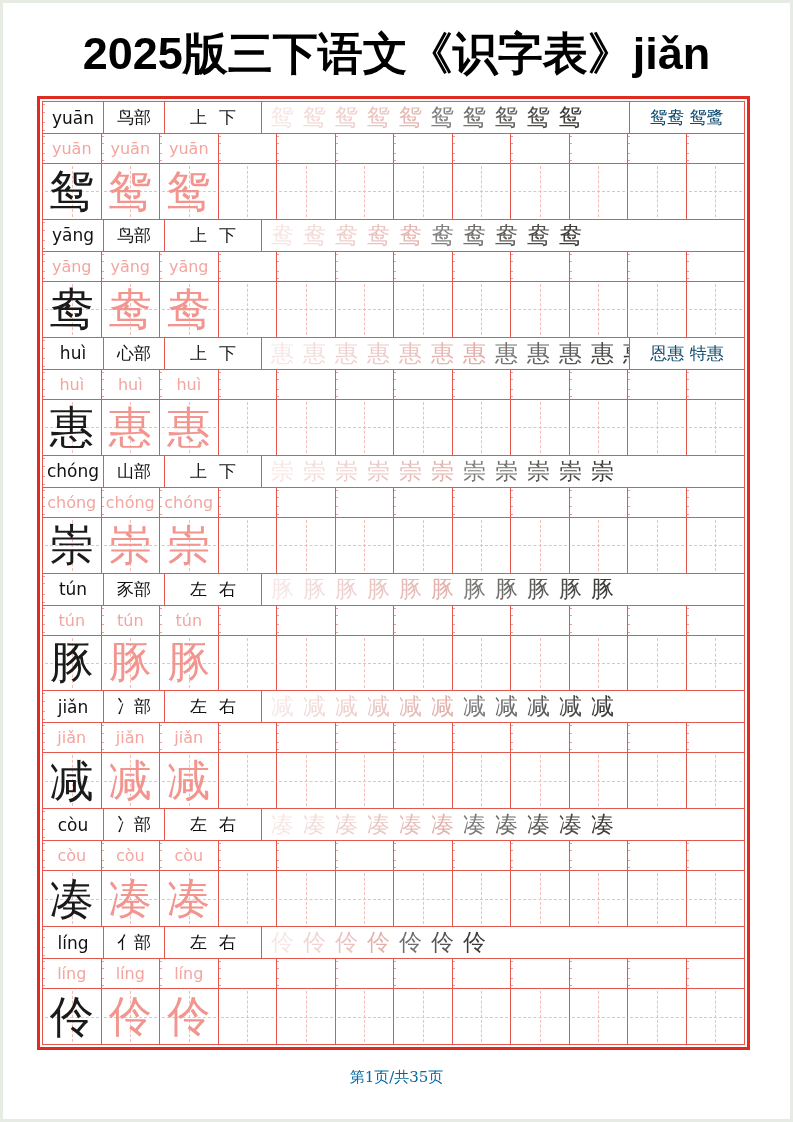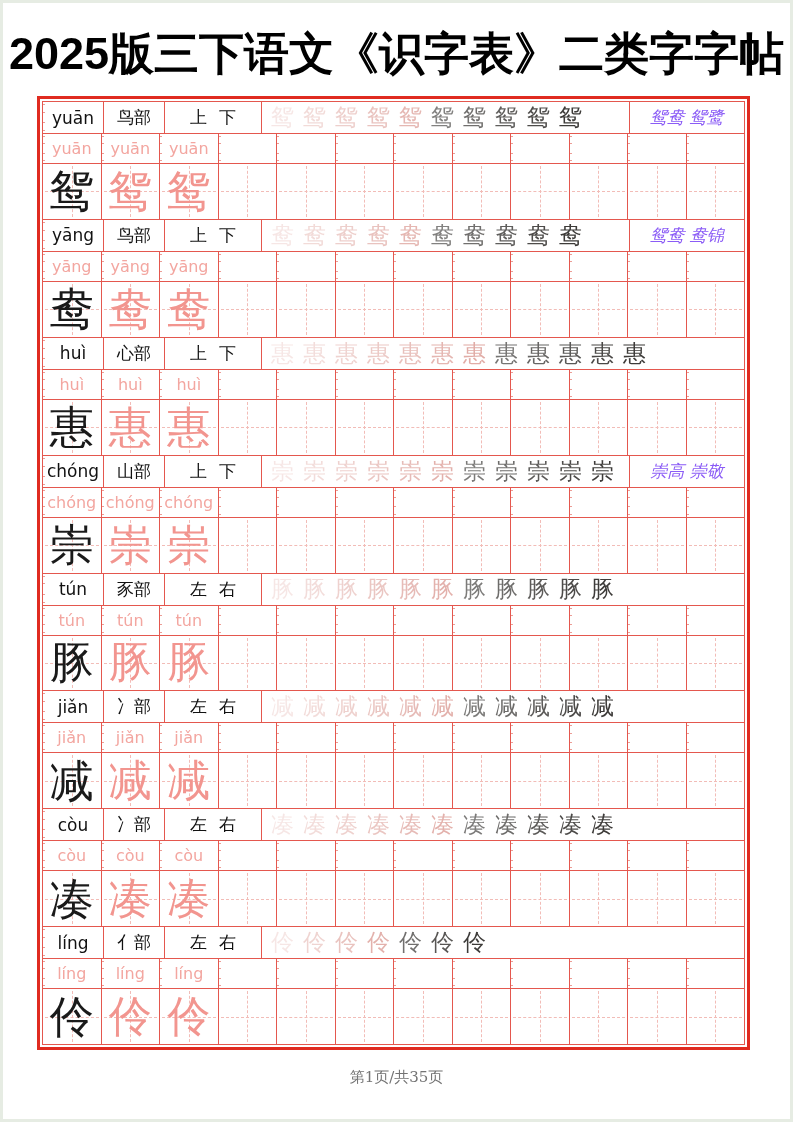--- a/index.html
+++ b/index.html
@@ -53,21 +53,21 @@
 
   
   .c-pinyin{width:60px;display:flex;align-items:center;justify-content:center;
     font-family:"DejaVu Sans",sans-serif;font-size:17px;color:#111;}
   .c-radical{width:61px;display:flex;align-items:center;justify-content:center;
     font-family:"DejaVu Serif",serif;font-size:17px;color:#111;}
   .c-structure{width:97px;display:flex;align-items:center;justify-content:center;
     font-family:"DejaVu Serif",serif;font-size:17px;color:#111;letter-spacing:12px;text-indent:12px;}
   .c-strokes{flex:1 1 0;display:flex;align-items:center;gap:3px;padding:0 6px;}
   .c-words{width:115px;display:flex;align-items:center;justify-content:center;
-    font-family:"DejaVu Serif",serif;font-size:17px;color:#8b5cf6;white-space:pre;font-style:italic;}
+    font-family:"DejaVu Serif",serif;font-size:17px;color:#0c4a6e;white-space:pre;}
   .stroke-glyph{
     flex:0 0 auto;width:29px;text-align:center;
     font-family:"DejaVu Serif",serif;font-size:23px;line-height:1;
   }
   .pinyin-lines{
     background-image:
       linear-gradient(90deg,var(--dot-pink) 0 2px,transparent 2px 5px),
       linear-gradient(90deg,var(--dot-pink) 0 2px,transparent 2px 5px),
       linear-gradient(90deg,var(--dot-pink) 0 2px,transparent 2px 5px),
       linear-gradient(90deg,var(--dot-pink) 0 2px,transparent 2px 5px);
@@ -89,29 +89,29 @@
   .char-cell::after{
     content:"";position:absolute;top:50%;left:2px;right:2px;height:0;
     border-top:1px dashed var(--guide-pink);
   }
   .char-model{position:relative;z-index:1;
     font-family:"DejaVu Serif",serif;font-size:44px;line-height:1;color:var(--ink);}
   .char-trace{position:relative;z-index:1;
     font-family:"DejaVu Serif",serif;font-size:43px;line-height:1;color:var(--trace-pink);}
   .footer{
     position:absolute;left:0;top:1068px;width:100%;
-    text-align:center;font-size:15px;color:#737373;
+    text-align:center;font-size:15px;color:#0369a1;
     font-family:"DejaVu Serif",serif;
   }
 </style>
 </head>
 <body>
 
 <div class="sheet">
-  <div class="title">2025版三下语文《识字表》二类字字帖</div>
+  <div class="title">2025版三下语文《识字表》jiǎn</div>
 
   <div class="frame">
     <div class="grid">
         <div class="block">
           <div class="row row-head">
             <div class="cell c-pinyin pinyin-lines">yuān</div>
             <div class="cell c-radical">鸟部</div>
             <div class="cell c-structure">上下</div>
             <div class="cell c-strokes">
               <span class="stroke-glyph" style="color: rgb(208, 124, 115); opacity: 0.18;">鸳</span>
@@ -178,21 +178,20 @@
               <span class="stroke-glyph" style="color: rgb(208, 124, 115); opacity: 0.27;">鸯</span>
               <span class="stroke-glyph" style="color: rgb(208, 124, 115); opacity: 0.36;">鸯</span>
               <span class="stroke-glyph" style="color: rgb(208, 124, 115); opacity: 0.45;">鸯</span>
               <span class="stroke-glyph" style="color: rgb(208, 124, 115); opacity: 0.54;">鸯</span>
               <span class="stroke-glyph" style="color: rgb(61, 59, 57); opacity: 0.64;">鸯</span>
               <span class="stroke-glyph" style="color: rgb(61, 59, 57); opacity: 0.73;">鸯</span>
               <span class="stroke-glyph" style="color: rgb(61, 59, 57); opacity: 0.82;">鸯</span>
               <span class="stroke-glyph" style="color: rgb(61, 59, 57); opacity: 0.91;">鸯</span>
               <span class="stroke-glyph" style="color: rgb(61, 59, 57); opacity: 1;">鸯</span>
             </div>
-            <div class="cell c-words">鸳鸯 鸯锦</div>
           </div>
           <div class="row row-pinyin">
             <div class="cell p-cell pinyin-lines">
               <span class="pinyin-trace">yāng</span>
             </div>
             <div class="cell p-cell pinyin-lines">
               <span class="pinyin-trace">yāng</span>
             </div>
             <div class="cell p-cell pinyin-lines">
               <span class="pinyin-trace">yāng</span>
@@ -240,20 +239,21 @@
               <span class="stroke-glyph" style="color: rgb(208, 124, 115); opacity: 0.4;">惠</span>
               <span class="stroke-glyph" style="color: rgb(208, 124, 115); opacity: 0.48;">惠</span>
               <span class="stroke-glyph" style="color: rgb(208, 124, 115); opacity: 0.55;">惠</span>
               <span class="stroke-glyph" style="color: rgb(208, 124, 115); opacity: 0.63;">惠</span>
               <span class="stroke-glyph" style="color: rgb(61, 59, 57); opacity: 0.7;">惠</span>
               <span class="stroke-glyph" style="color: rgb(61, 59, 57); opacity: 0.78;">惠</span>
               <span class="stroke-glyph" style="color: rgb(61, 59, 57); opacity: 0.85;">惠</span>
               <span class="stroke-glyph" style="color: rgb(61, 59, 57); opacity: 0.93;">惠</span>
               <span class="stroke-glyph" style="color: rgb(61, 59, 57); opacity: 1;">惠</span>
             </div>
+            <div class="cell c-words">恩惠 特惠</div>
           </div>
           <div class="row row-pinyin">
             <div class="cell p-cell pinyin-lines">
               <span class="pinyin-trace">huì</span>
             </div>
             <div class="cell p-cell pinyin-lines">
               <span class="pinyin-trace">huì</span>
             </div>
             <div class="cell p-cell pinyin-lines">
               <span class="pinyin-trace">huì</span>
@@ -300,21 +300,20 @@
               <span class="stroke-glyph" style="color: rgb(208, 124, 115); opacity: 0.34;">崇</span>
               <span class="stroke-glyph" style="color: rgb(208, 124, 115); opacity: 0.43;">崇</span>
               <span class="stroke-glyph" style="color: rgb(208, 124, 115); opacity: 0.51;">崇</span>
               <span class="stroke-glyph" style="color: rgb(208, 124, 115); opacity: 0.59;">崇</span>
               <span class="stroke-glyph" style="color: rgb(61, 59, 57); opacity: 0.67;">崇</span>
               <span class="stroke-glyph" style="color: rgb(61, 59, 57); opacity: 0.75;">崇</span>
               <span class="stroke-glyph" style="color: rgb(61, 59, 57); opacity: 0.84;">崇</span>
               <span class="stroke-glyph" style="color: rgb(61, 59, 57); opacity: 0.92;">崇</span>
               <span class="stroke-glyph" style="color: rgb(61, 59, 57); opacity: 1;">崇</span>
             </div>
-            <div class="cell c-words">崇高 崇敬</div>
           </div>
           <div class="row row-pinyin">
             <div class="cell p-cell pinyin-lines">
               <span class="pinyin-trace">chóng</span>
             </div>
             <div class="cell p-cell pinyin-lines">
               <span class="pinyin-trace">chóng</span>
             </div>
             <div class="cell p-cell pinyin-lines">
               <span class="pinyin-trace">chóng</span>

